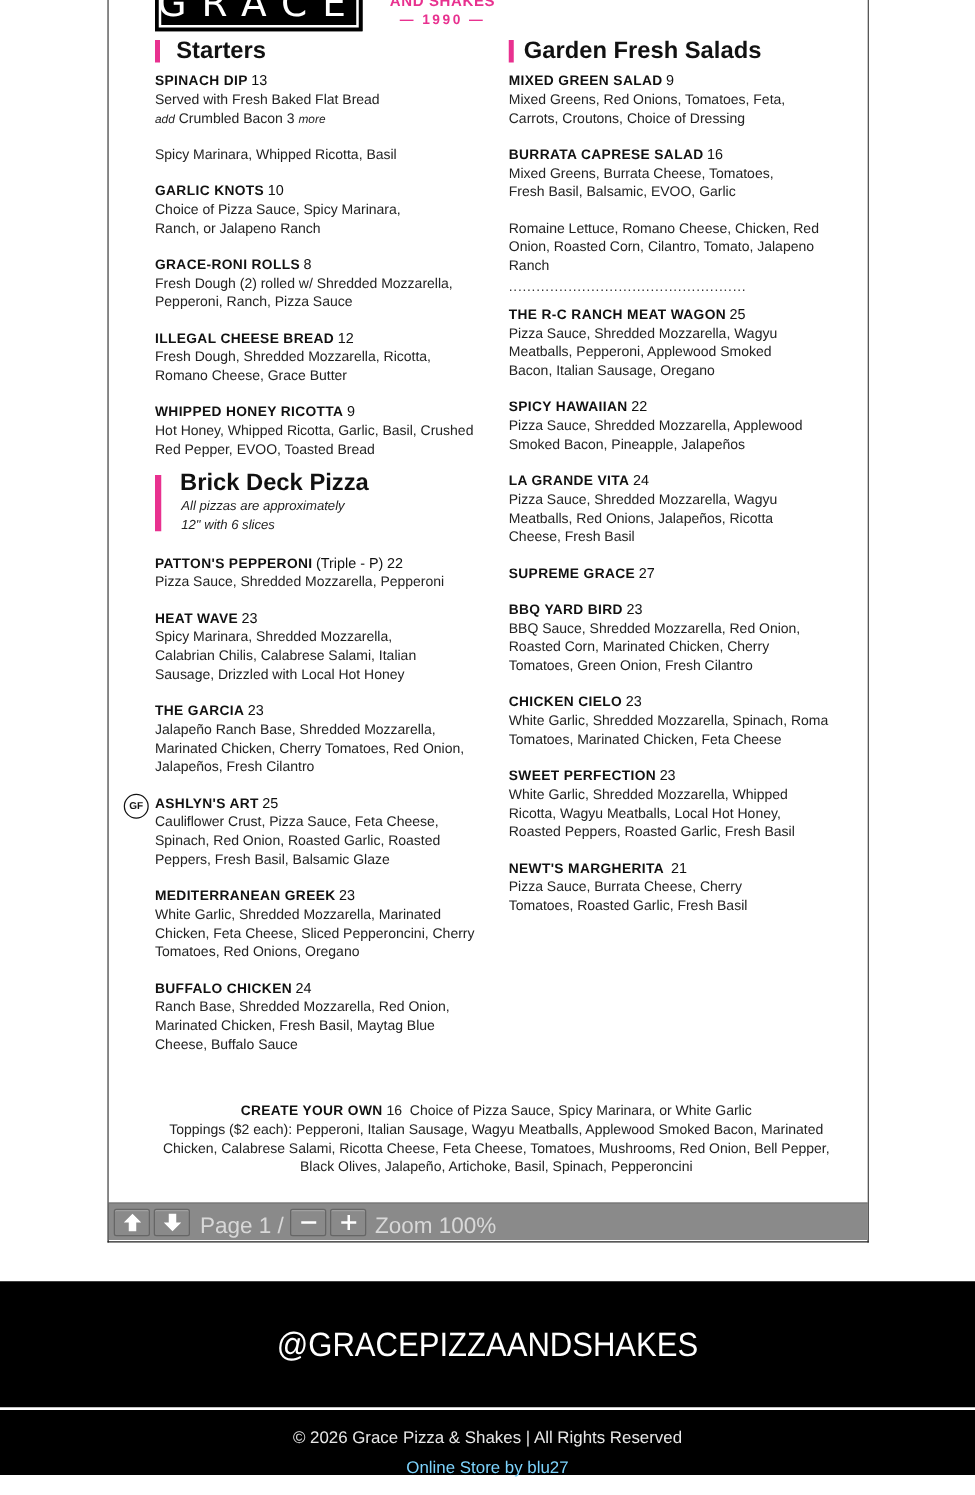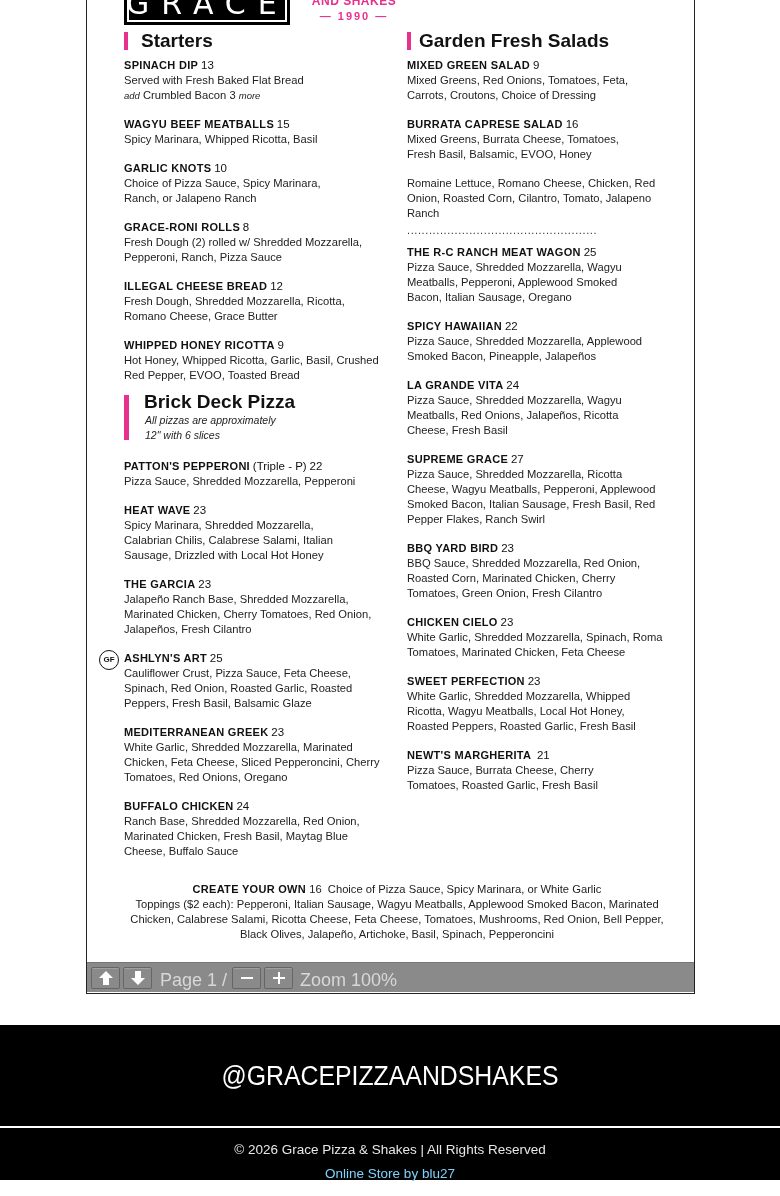--- a/index.html
+++ b/index.html
@@ -71,21 +71,20 @@
         <div class="sec-bar"></div>
         <div class="sec-title">Starters</div>
       </div>
 
       <div class="item">
         <div><span class="item-name">SPINACH DIP</span> <span class="item-price">13</span></div>
         <div class="item-desc">Served with Fresh Baked Flat Bread</div>
         <div class="item-desc"><span class="italic-small">add</span> <span>Crumbled Bacon 3</span> <span class="italic-small">more</span></div>
       </div>
       <div class="item">
-        <div><span class="item-name">WAGYU BEEF MEATBALLS</span> <span class="item-price">15</span></div>
         <div class="item-desc">Spicy Marinara, Whipped Ricotta, Basil</div>
       </div>
       <div class="item">
         <div><span class="item-name">GARLIC KNOTS</span> <span class="item-price">10</span></div>
         <div class="item-desc" style="width:220px">Choice of Pizza Sauce, Spicy Marinara, Ranch, or Jalapeno Ranch</div>
       </div>
       <div class="item">
         <div><span class="item-name">GRACE-RONI ROLLS</span> <span class="item-price">8</span></div>
         <div class="item-desc" style="width:240px">Fresh Dough (2) rolled w/ Shredded Mozzarella, Pepperoni, Ranch, Pizza Sauce</div>
       </div>
@@ -139,42 +138,41 @@
         <div class="sec-bar"></div>
         <div class="sec-title">Garden Fresh Salads</div>
       </div>
 
       <div class="item">
         <div><span class="item-name">MIXED GREEN SALAD</span> <span class="item-price">9</span></div>
         <div class="item-desc" style="width:250px">Mixed Greens, Red Onions, Tomatoes, Feta, Carrots, Croutons, Choice of Dressing</div>
       </div>
       <div class="item">
         <div><span class="item-name">BURRATA CAPRESE SALAD</span> <span class="item-price">16</span></div>
-        <div class="item-desc" style="width:240px">Mixed Greens, Burrata Cheese, Tomatoes, Fresh Basil, Balsamic, EVOO, Honey</div>
+        <div class="item-desc" style="width:240px">Mixed Greens, Burrata Cheese, Tomatoes, Fresh Basil, Balsamic, EVOO, Garlic</div>
       </div>
       <div class="item">
         <div class="item-desc" style="width:252px">Romaine Lettuce, Romano Cheese, Chicken, Red Onion, Roasted Corn, Cilantro, Tomato, Jalapeno Ranch</div>
       </div>
       <div class="dots">....................................................</div>
 
       <div class="item">
         <div><span class="item-name">THE R-C RANCH MEAT WAGON</span> <span class="item-price">25</span></div>
         <div class="item-desc" style="width:240px">Pizza Sauce, Shredded Mozzarella, Wagyu Meatballs, Pepperoni, Applewood Smoked Bacon, Italian Sausage, Oregano</div>
       </div>
       <div class="item">
         <div><span class="item-name">SPICY HAWAIIAN</span> <span class="item-price">22</span></div>
         <div class="item-desc" style="width:262px">Pizza Sauce, Shredded Mozzarella, Applewood Smoked Bacon, Pineapple, Jalapeños</div>
       </div>
       <div class="item">
         <div><span class="item-name">LA GRANDE VITA</span> <span class="item-price">24</span></div>
         <div class="item-desc" style="width:245px">Pizza Sauce, Shredded Mozzarella, Wagyu Meatballs, Red Onions, Jalapeños, Ricotta Cheese, Fresh Basil</div>
       </div>
       <div class="item">
         <div><span class="item-name">SUPREME GRACE</span> <span class="item-price">27</span></div>
-        <div class="item-desc" style="width:250px">Pizza Sauce, Shredded Mozzarella, Ricotta Cheese, Wagyu Meatballs, Pepperoni, Applewood Smoked Bacon, Italian Sausage, Fresh Basil, Red Pepper Flakes, Ranch Swirl</div>
       </div>
       <div class="item">
         <div><span class="item-name">BBQ YARD BIRD</span> <span class="item-price">23</span></div>
         <div class="item-desc" style="width:258px">BBQ Sauce, Shredded Mozzarella, Red Onion, Roasted Corn, Marinated Chicken, Cherry Tomatoes, Green Onion, Fresh Cilantro</div>
       </div>
       <div class="item">
         <div><span class="item-name">CHICKEN CIELO</span> <span class="item-price">23</span></div>
         <div class="item-desc" style="width:258px">White Garlic, Shredded Mozzarella, Spinach, Roma Tomatoes, Marinated Chicken, Feta Cheese</div>
       </div>
       <div class="item">

